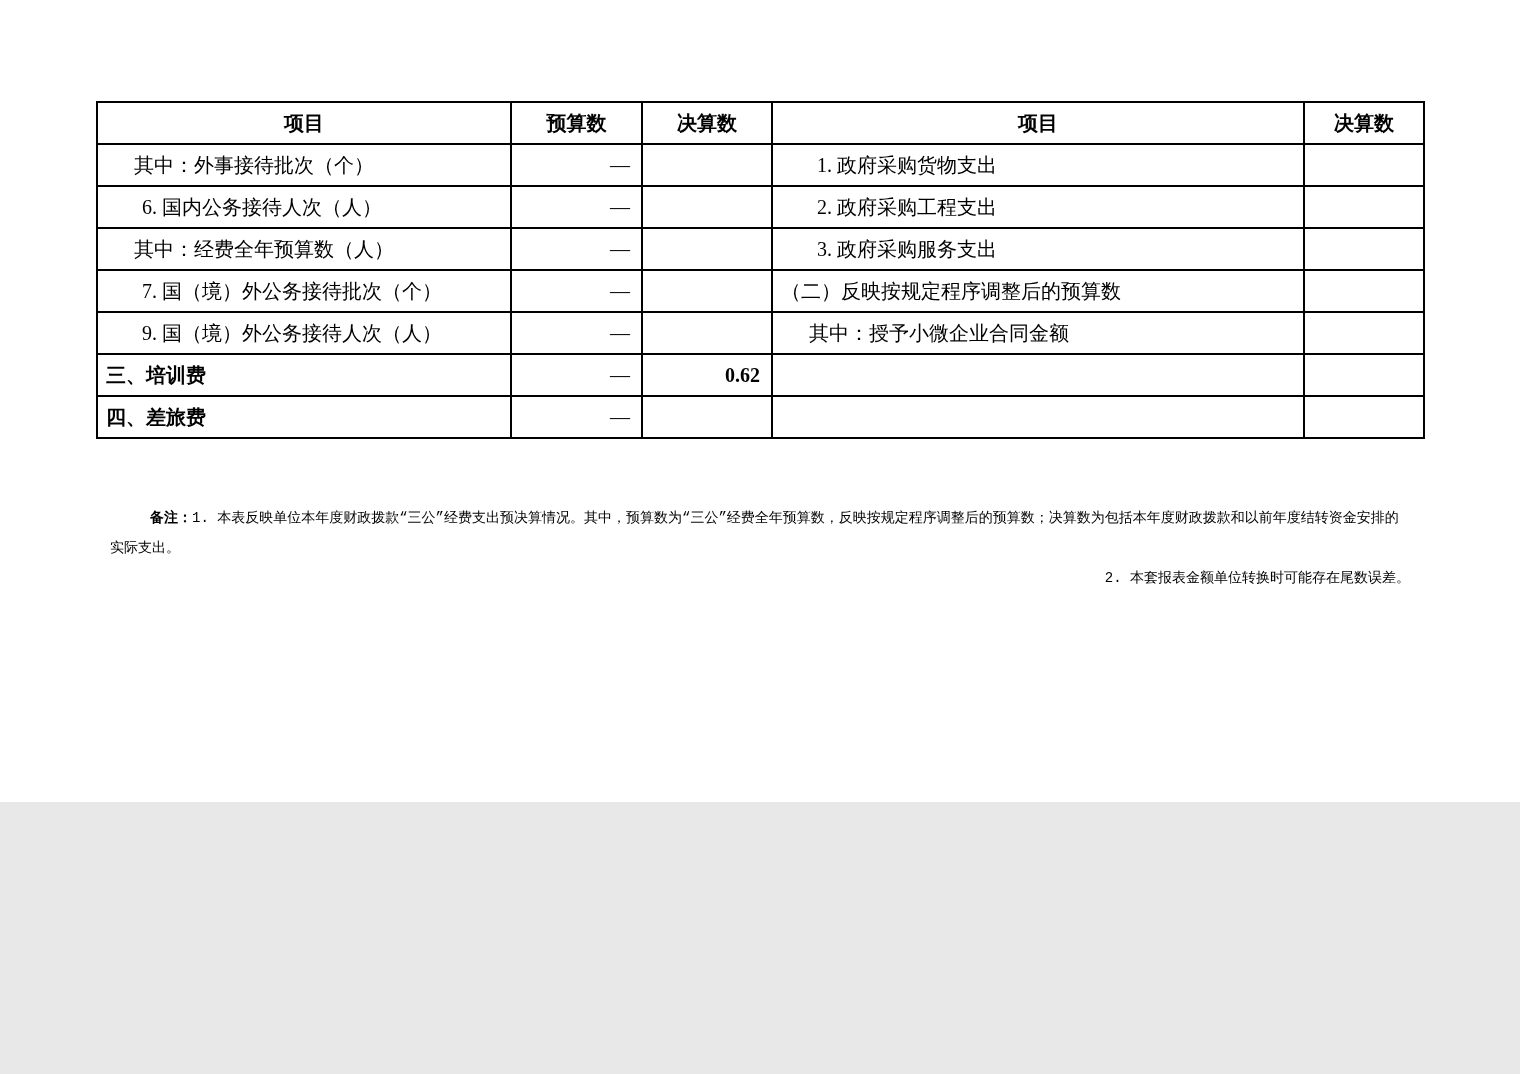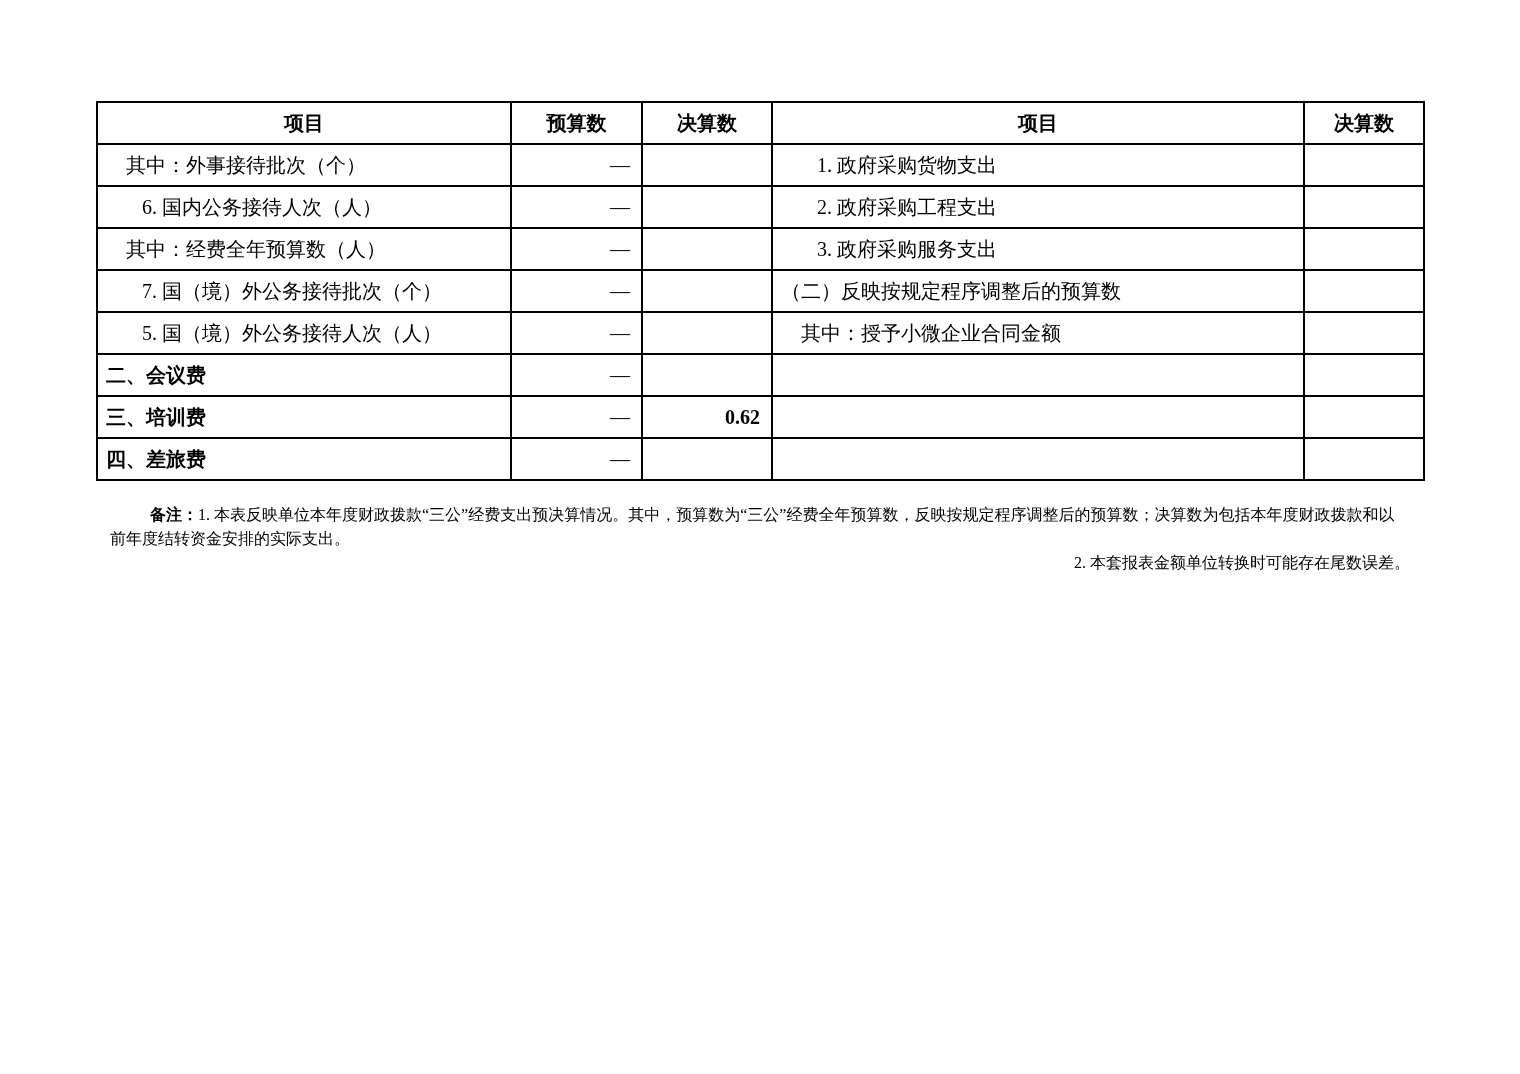--- a/index.html
+++ b/index.html
@@ -1,20 +1,20 @@
 <!DOCTYPE html>
 <html><head>
 <meta charset="utf-8">
 <style>
   * { margin: 0; padding: 0; box-sizing: border-box; }
   html, body { background: #e8e8e8; }
   .page {
     position: relative;
     width: 1520px;
-    height: 1074px;
+    height: 802px;
     background: #ffffff;
     font-family: "Liberation Serif", "DejaVu Serif", serif;
     color: #000000;
     overflow: hidden;
   }
   table.fin-table {
     position: absolute;
     left: 96px;
     top: 101px;
     width: 1327px;
@@ -32,31 +32,32 @@
   .fin-table tbody tr { height: 42px; }
   .fin-table th {
     font-weight: 700;
     text-align: center;
   }
   .fin-table td.num {
     text-align: right;
     padding-right: 11px;
   }
   .fin-table td.bold { font-weight: 700; }
-  .indent-sub  { padding-left: 28px; }
+  .indent-sub  { padding-left: 36px; }
   .indent-num  { padding-left: 44px; }
   .indent-cat  { padding-left: 8px; }
   .indent-none { padding-left: 8px; }
   .notes {
     position: absolute;
     left: 110px;
     top: 503px;
     width: 1300px;
-    font-size: 16px;
-    line-height: 24px;
+    font-size: 14px;
+    line-height: 30px;
+    font-family: Liberation Mono, monospace;
   }
   .notes p { margin: 0; }
   .note-first { text-indent: 40px; }
   .note-first .notes-label { font-weight: 700; }
   .note-second { padding-left: 102px; text-align: right; }
   .page-number {
     position: absolute;
     top: 995px;
     left: 0;
     width: 100%;
@@ -109,31 +110,24 @@
           <td class="num"></td>
         </tr>
         <tr>
           <td class="indent-num">7. 国（境）外公务接待批次（个）</td>
           <td class="num">—</td>
           <td class="num"></td>
           <td class="indent-cat">（二）反映按规定程序调整后的预算数</td>
           <td class="num"></td>
         </tr>
         <tr>
-          <td class="indent-num">5. 国（境）外公务接待人次（人）</td>
+          <td class="indent-num">9. 国（境）外公务接待人次（人）</td>
           <td class="num">—</td>
           <td class="num"></td>
           <td class="indent-sub">其中：授予小微企业合同金额</td>
-          <td class="num"></td>
-        </tr>
-        <tr>
-          <td class="indent-cat bold">二、会议费</td>
-          <td class="num">—</td>
-          <td class="num bold"></td>
-          <td class="indent-none"></td>
           <td class="num"></td>
         </tr>
         <tr>
           <td class="indent-cat bold">三、培训费</td>
           <td class="num">—</td>
           <td class="num bold">0.62</td>
           <td class="indent-none"></td>
           <td class="num"></td>
         </tr>
         <tr>

